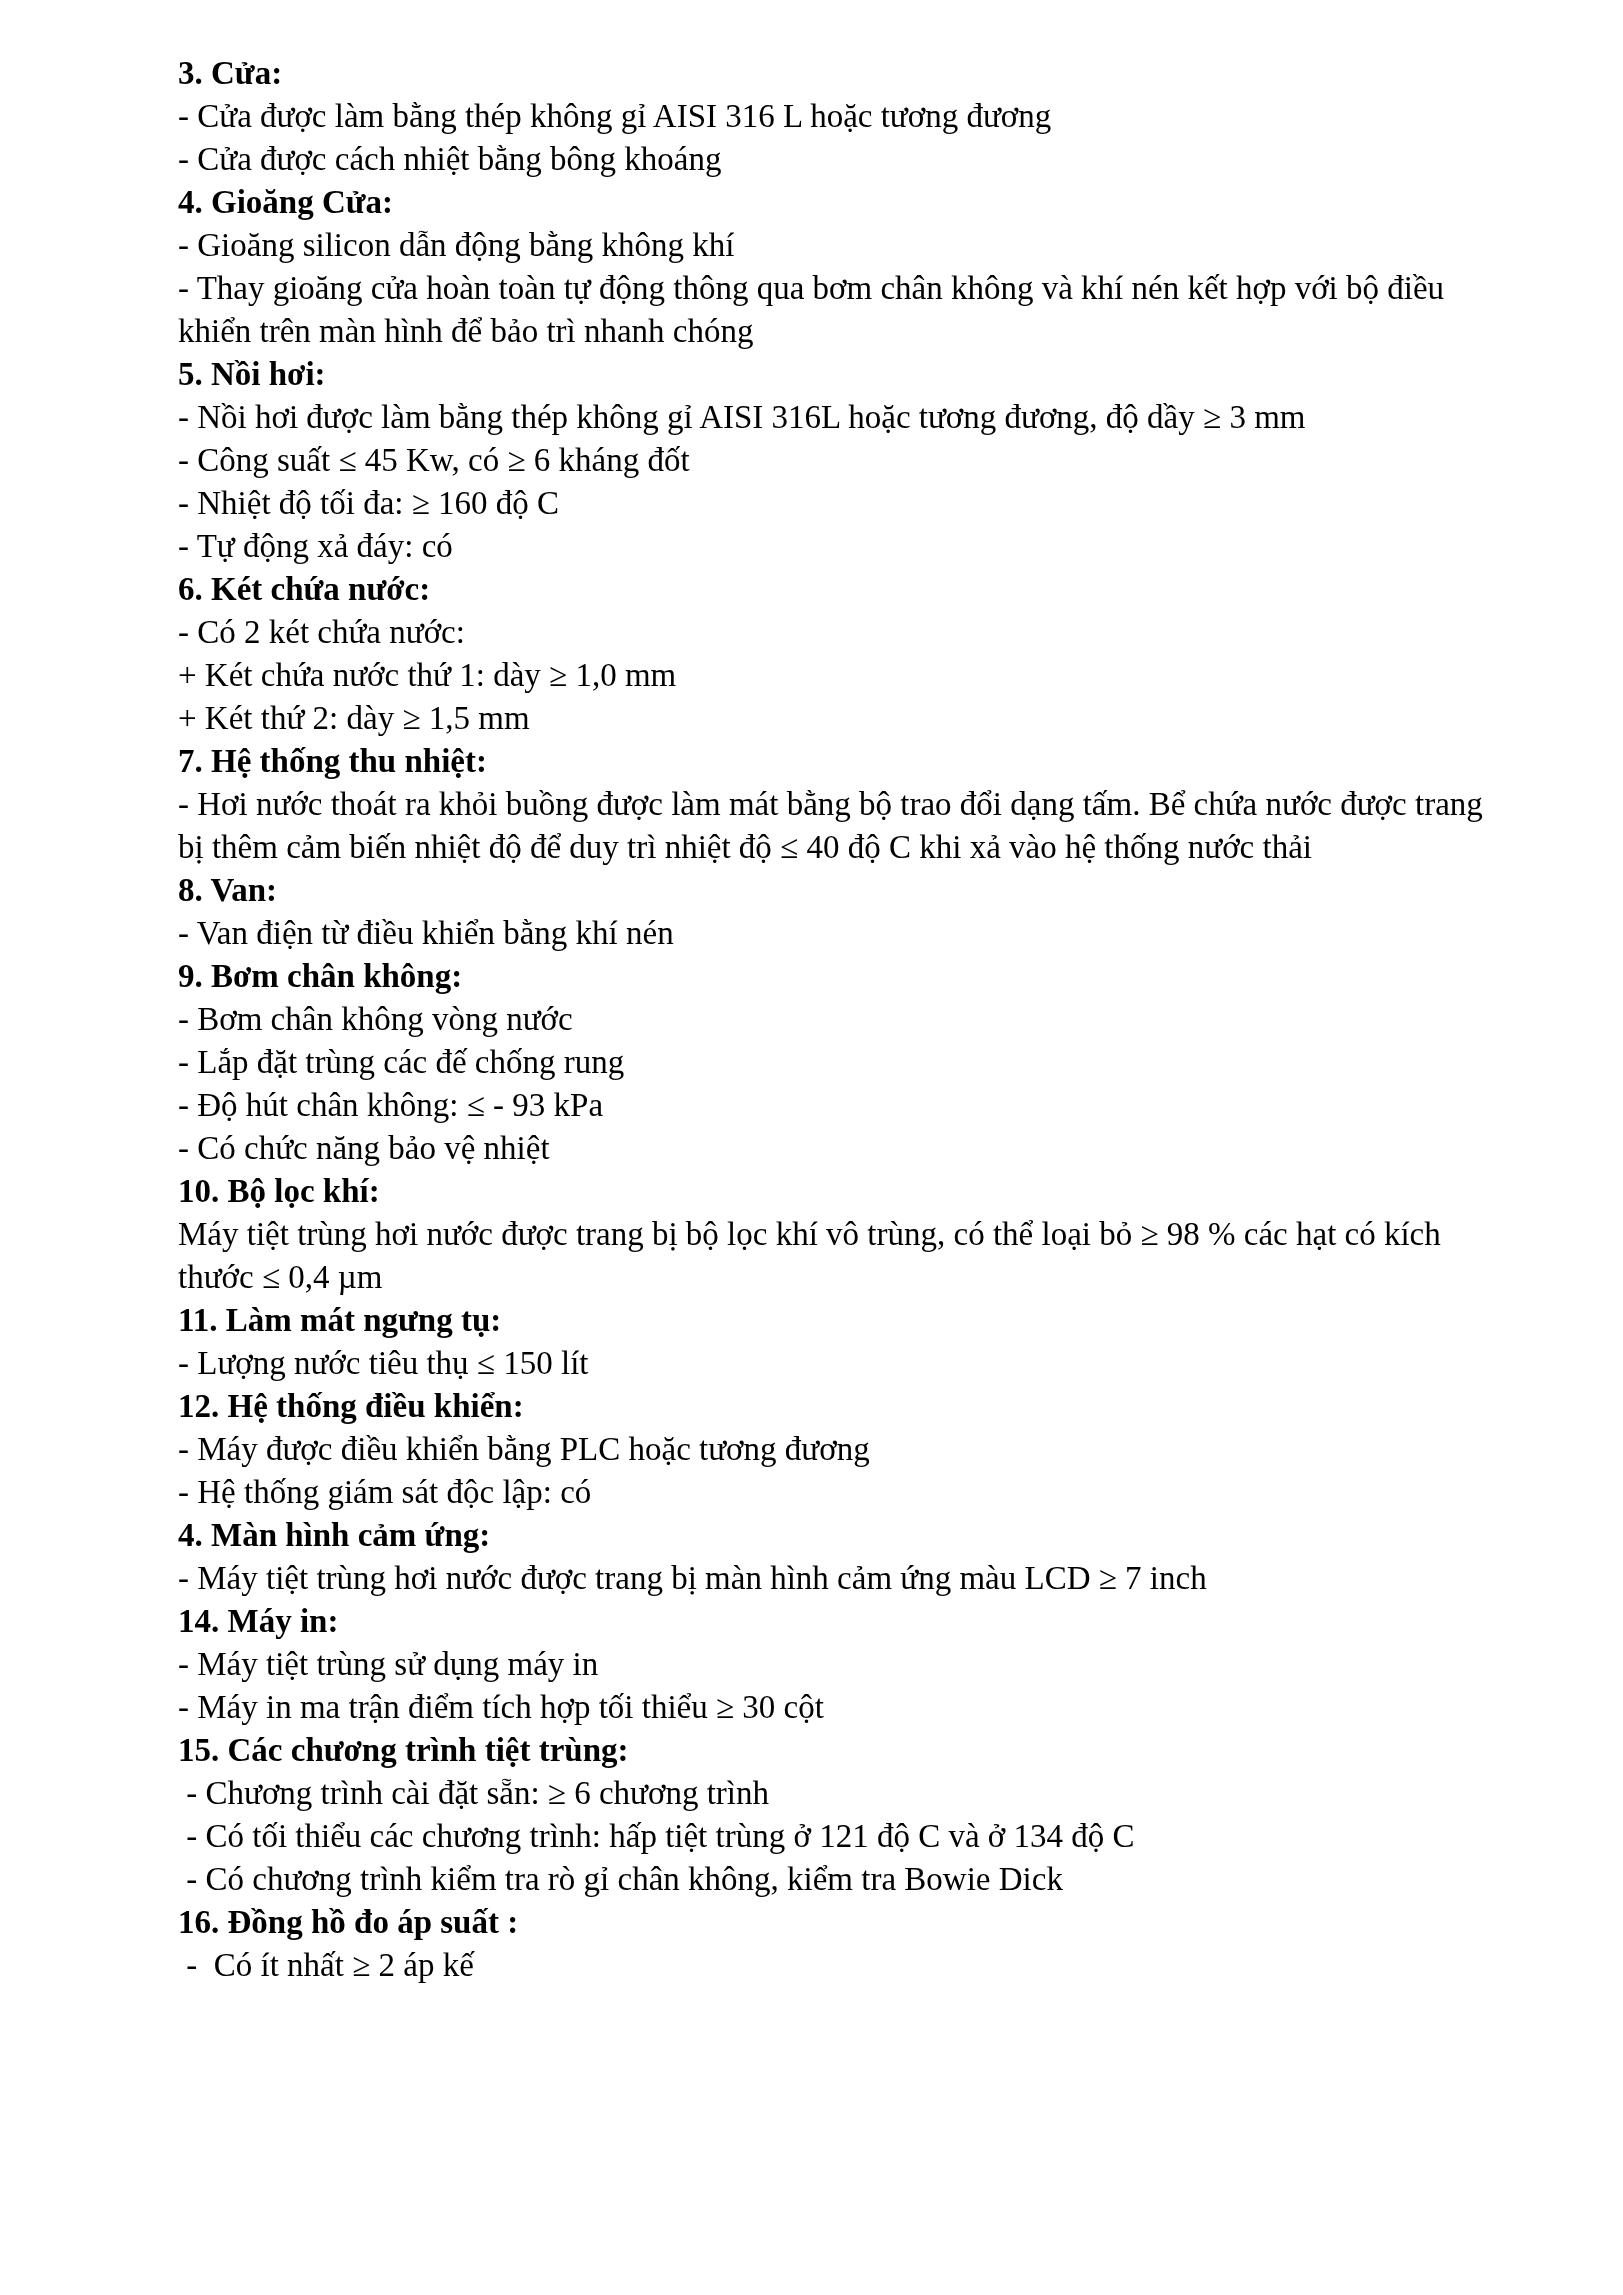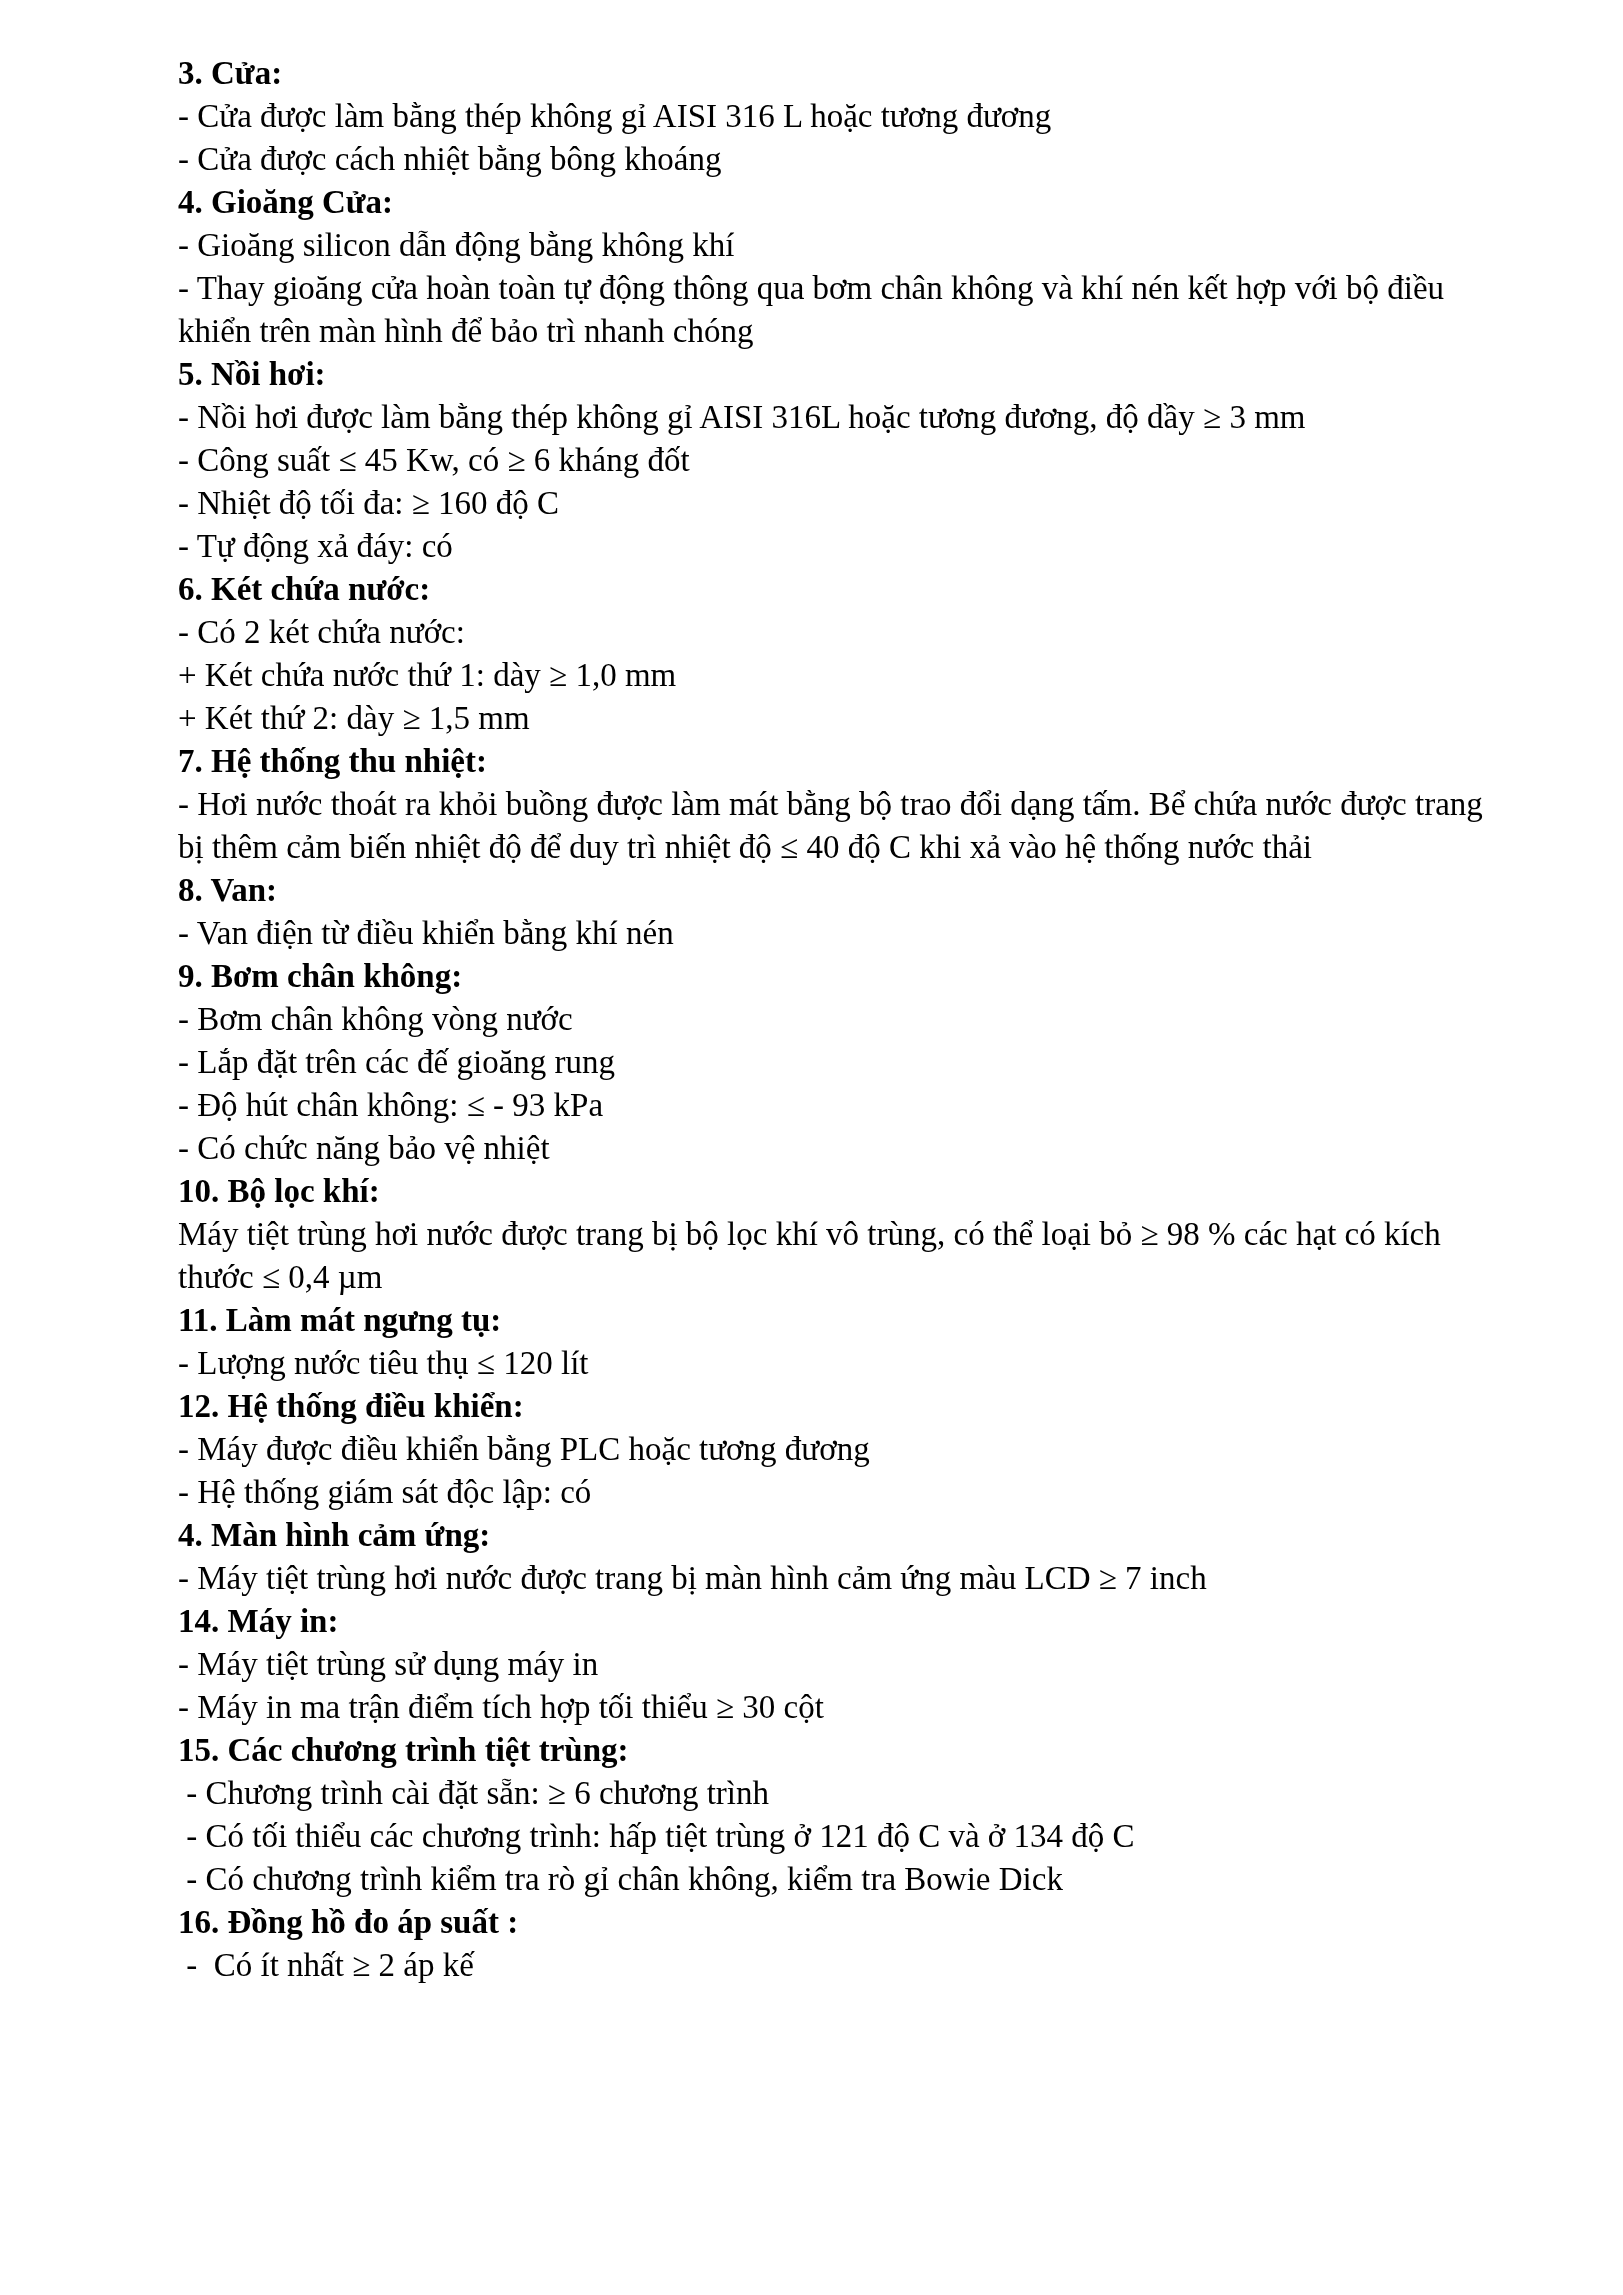--- a/index.html
+++ b/index.html
@@ -67,34 +67,34 @@
   </section>
 
   <section>
     <div class="line heading">8. Van:</div>
     <div class="line">- Van điện từ điều khiển bằng khí nén</div>
   </section>
 
   <section>
     <div class="line heading">9. Bơm chân không:</div>
     <div class="line">- Bơm chân không vòng nước</div>
-    <div class="line">- Lắp đặt trên các đế gioăng rung</div>
+    <div class="line">- Lắp đặt trùng các đế chống rung</div>
     <div class="line">- Độ hút chân không: ≤ - 93 kPa</div>
     <div class="line">- Có chức năng bảo vệ nhiệt</div>
   </section>
 
   <section>
     <div class="line heading">10. Bộ lọc khí:</div>
     <div class="line">Máy tiệt trùng hơi nước được trang bị bộ lọc khí vô trùng, có thể loại bỏ ≥ 98 % các hạt có kích</div>
     <div class="line">thước ≤ 0,4 µm</div>
   </section>
 
   <section>
     <div class="line heading">11. Làm mát ngưng tụ:</div>
-    <div class="line">- Lượng nước tiêu thụ ≤ 120 lít</div>
+    <div class="line">- Lượng nước tiêu thụ ≤ 150 lít</div>
   </section>
 
   <section>
     <div class="line heading">12. Hệ thống điều khiển:</div>
     <div class="line">- Máy được điều khiển bằng PLC hoặc tương đương</div>
     <div class="line">- Hệ thống giám sát độc lập: có</div>
   </section>
 
   <section>
     <div class="line heading">4. Màn hình cảm ứng:</div>

